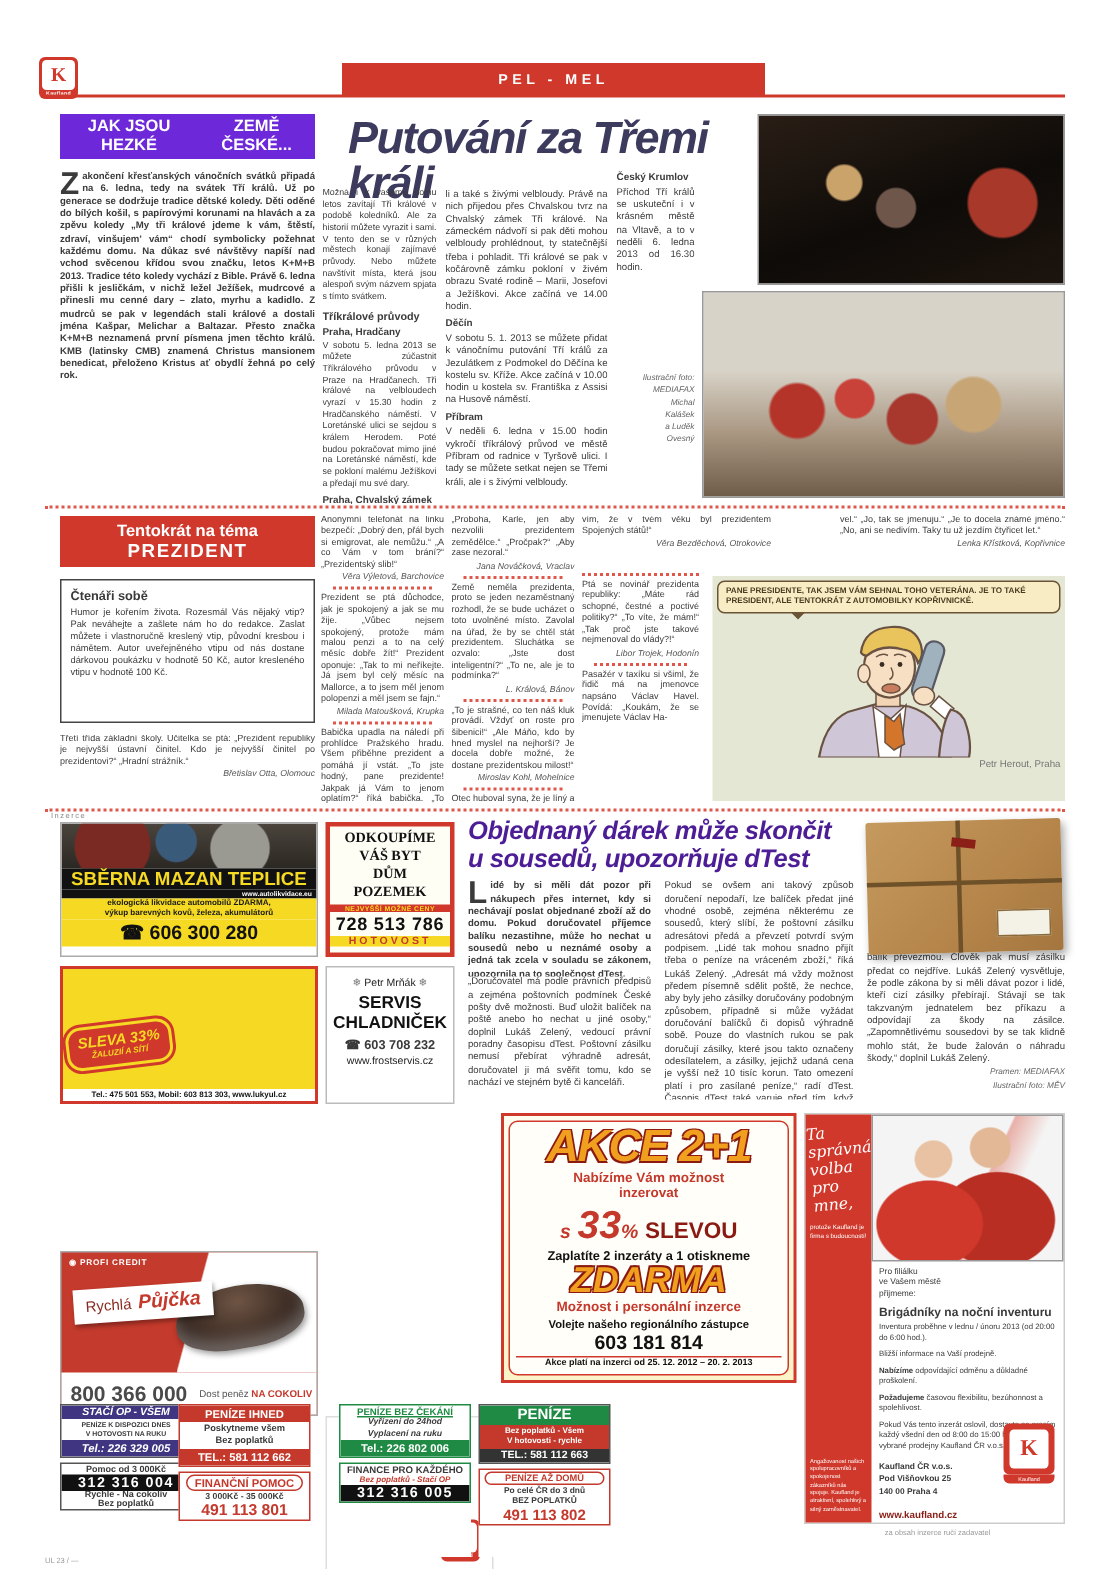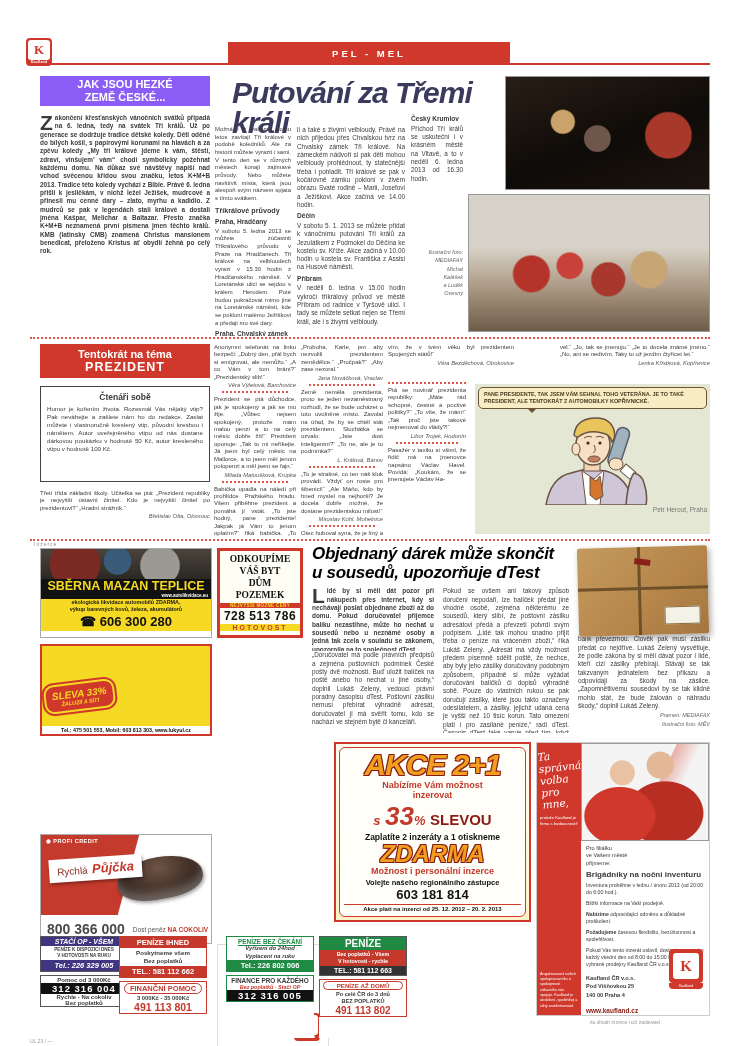--- a/index.html
+++ b/index.html
@@ -8,22 +8,22 @@
   .abs{position:absolute;box-sizing:border-box;}
   
   .klogo{background:#d0382c;border-radius:4px;padding:2px;display:flex;flex-direction:column;align-items:center;}
   .klogo .kin{background:#fff;border-radius:3px;width:100%;flex:1;display:flex;align-items:center;justify-content:center;
               color:#d0382c;font-weight:bold;font-size:13px;font-family:"Liberation Serif",serif;}
   .klogo .kword{color:#fff;font-size:3.5px;font-weight:bold;letter-spacing:.2px;}
   .secbar{background:#d0382c;color:#fff;font-weight:bold;font-size:9.5px;letter-spacing:3px;
           display:flex;align-items:center;justify-content:center;}
   .redline{background:#d0382c;}
   
-  .kicker{background:#8b5cf6;color:#fff;font-weight:bold;font-size:11px;line-height:1.15;
-          display:flex;flex-direction:column;align-items:center;justify-content:center;text-align:center;}
+  .kicker{background:#6d28d9;color:#fff;font-weight:bold;font-size:11px;line-height:1.15;
+          display:flex;flex-direction:row;align-items:center;justify-content:flex-start;text-align:center;}
   .headline{color:#3c3b5e;font-size:30px;font-weight:bold;font-style:italic;letter-spacing:-1px;line-height:1;}
   .bodytext{font-size:6.4px;line-height:1.3;text-align:justify;color:#3b3b3b;overflow:hidden;}
   .bold{font-weight:bold;}
   .dropcap::first-letter{float:left;font-size:21px;line-height:15px;font-weight:bold;margin:1px 2px 0 0;}
   .ap{margin:0 0 3px;font-size:inherit;line-height:inherit;text-align:justify;}
   .ah{font-weight:bold;font-size:7.2px;margin:3px 0 1px;text-align:left;}
   .ah2{font-weight:bold;font-size:6.6px;margin:3px 0 1px;text-align:left;}
   .photo{border:1px solid #999;}
   .photo1{background:
     radial-gradient(circle at 80% 52%, #a8382a 0 13%, rgba(0,0,0,0) 14%),
@@ -36,21 +36,21 @@
     radial-gradient(circle at 58% 62%, #a8382e 0 10%, rgba(0,0,0,0) 11%),
     radial-gradient(circle at 75% 55%, #c8a574 0 9%, rgba(0,0,0,0) 10%),
     linear-gradient(#d8d3c8 0 38%, #a89580 70%, #6e5c49);}
   .credit{font-size:5.5px;font-style:italic;color:#666;text-align:right;white-space:pre-line;line-height:1.5;}
   .dotline{border-top:2px dotted #e0564a;}
   
   .jbox{background:#d0382c;color:#fff;text-align:center;display:flex;flex-direction:column;justify-content:center;}
   .jbox .l1{font-size:11px;font-weight:bold;}
   .jbox .l2{font-size:12.5px;font-weight:bold;letter-spacing:1px;}
   .readers{border:1px solid #444;padding:5px 6px;overflow:hidden;}
-  .readers h3{margin:0 0 3px;font-size:8.5px;text-align:center;}
+  .readers h3{margin:0 0 3px;font-size:8.5px;}
   .readers p{margin:0;font-size:6.2px;line-height:1.3;text-align:justify;}
   .jokecol{overflow:hidden;}
   .joke{margin:0;font-size:6px;line-height:1.24;text-align:justify;color:#3b3b3b;}
   .sig{font-size:5.8px;font-style:italic;text-align:right;color:#555;margin:1px 0 0;}
   .dotsep{border-top:2px dotted #e0564a;margin:3px 8px;}
   .topsep{border-top:2px dotted #e0564a;padding-top:3px;}
   .cartoon{background:#e4e7d4;padding:3px;}
   .bubble{position:relative;background:#f7ecc4;border:1px solid #6b5335;border-radius:5px;
           font-size:5.4px;font-weight:bold;color:#4a3a20;padding:3px 5px;line-height:1.3;text-align:left;}
   .bubble:after{content:"";position:absolute;left:48px;bottom:-5px;border:5px solid rgba(0,0,0,0);
@@ -85,21 +85,21 @@
   .luky .burst .b1{font-size:10px;} .luky .burst .b2{font-size:5.5px;}
   .luky .foot{position:absolute;left:0;right:0;bottom:0;background:#fff;color:#111;font-weight:bold;
               font-size:5.3px;text-align:center;padding:1px 0;}
   .servis{background:#fff;border:1px solid #bbb;text-align:center;}
   .servis .nm{font-size:7px;color:#222;margin-top:6px;}
   .servis .t{font-size:11.5px;font-weight:bold;color:#111;line-height:1.1;}
   .servis .ph{font-size:8.5px;font-weight:bold;margin-top:3px;}
   .servis .url{font-size:7px;margin-top:3px;color:#222;}
   .flake{color:#777;}
   
-  .dtitle{color:#000000;font-size:17px;font-weight:bold;font-style:italic;line-height:1.1;letter-spacing:-.3px;}
+  .dtitle{color:#4c1d95;font-size:17px;font-weight:bold;font-style:italic;line-height:1.1;letter-spacing:-.3px;}
   .pkg{background:linear-gradient(135deg,#c59a5e,#b5854a 60%,#a4763f);transform:rotate(-1.5deg);
        box-shadow:2px 3px 6px rgba(0,0,0,.35);border-radius:2px;}
   .pkg .sh{position:absolute;left:0;right:0;top:46%;height:3px;background:#6e5128;}
   .pkg .sv{position:absolute;top:0;bottom:0;left:46%;width:3px;background:#6e5128;}
   .pkg .lab{position:absolute;right:8px;bottom:10px;width:34px;height:16px;background:#f4f1e6;border:1px solid #8a6a3a;}
   .pkg .seal{position:absolute;left:44%;top:14%;width:16px;height:6px;background:#8a2018;transform:rotate(8deg);}
   .credits{font-size:5.5px;font-style:italic;color:#666;text-align:right;line-height:1.5;}
   
   .profi{background:#c43a2c;position:relative;border:1px solid #aaa;}
   .profi .white{position:absolute;right:0;top:0;bottom:28px;width:55%;
@@ -327,20 +327,27 @@
     <div class="tel">728 513 786</div>
     <div class="hot">HOTOVOST</div>
   </div>
   <div class="abs luky" style="left:40px;top:644px;width:172px;height:92px;">
     <div class="burst">
       <div class="b1">SLEVA 33%</div>
       <div class="b2">ŽALUZIÍ A SÍTÍ</div>
     </div>
     <div class="foot">Tel.: 475 501 553,  Mobil: 603 813 303,  www.lukyul.cz</div>
   </div>
+  <div class="abs servis" style="left:217px;top:644px;width:86px;height:92px;">
+    <div class="nm"><span class="flake">❄</span> <span>Petr Mrňák</span> <span class="flake">❄</span></div>
+    <div class="t" style="margin-top:4px;">SERVIS</div>
+    <div class="t">CHLADNIČEK</div>
+    <div class="ph">☎ 603 708 232</div>
+    <div class="url">www.frostservis.cz</div>
+  </div>
 
   <div class="abs" style="left:312px;top:545px;width:398px;height:192px;">
     <div class="dtitle">Objednaný dárek může skončit</div>
     <div class="dtitle">u sousedů, upozorňuje dTest</div>
     <div class="abs pkg" style="right:2px;top:2px;width:130px;height:88px;">
       <div class="sh"></div>
       <div class="sv"></div>
       <div class="lab"></div>
       <div class="seal"></div>
     </div>

